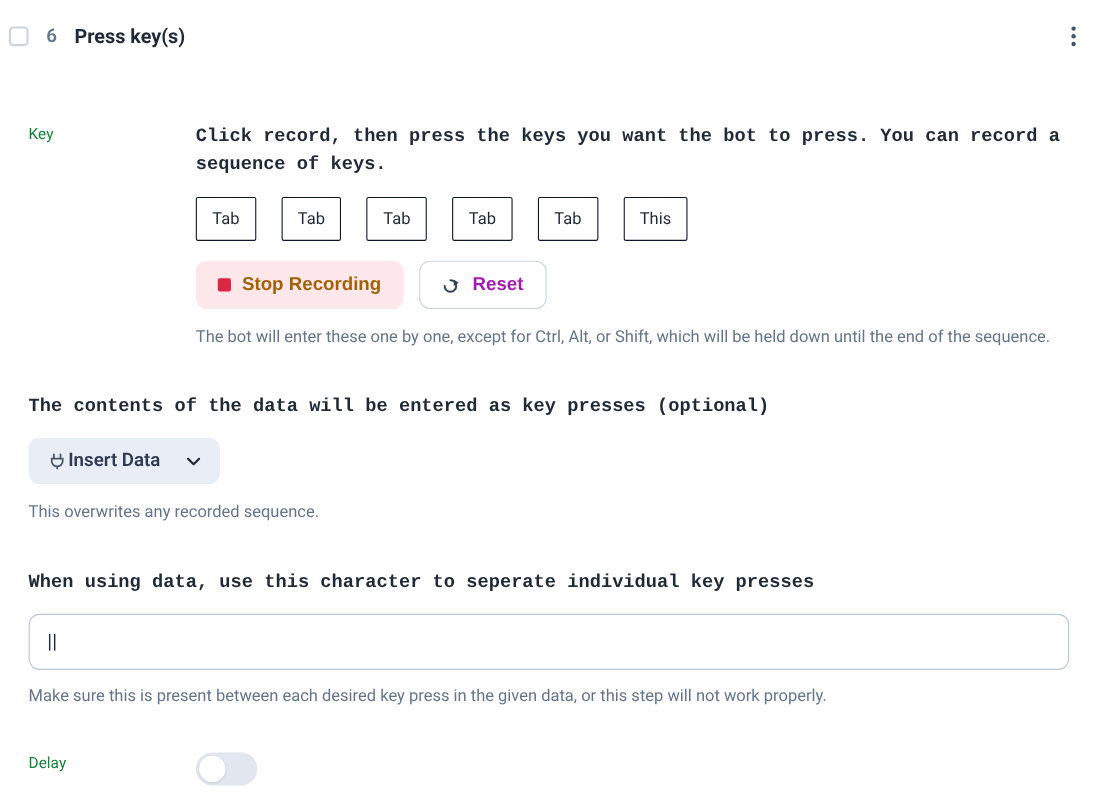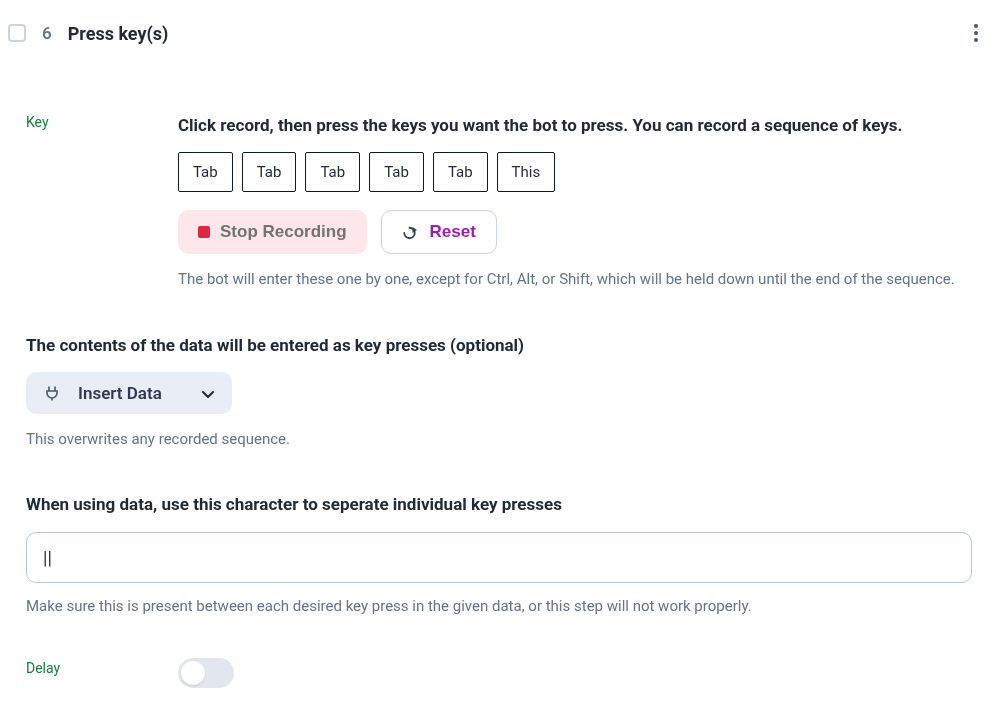--- a/index.html
+++ b/index.html
@@ -69,24 +69,25 @@
   .field {
     flex: 1;
     min-width: 0;
   }
   .desc {
     font-weight: 700;
     font-size: 17px;
     color: #1f2937;
     line-height: 1.55;
     margin-bottom: 14px;
+    font-family: Liberation Mono, monospace;
   }
   .keychips {
     display: flex;
-    gap: 9px;
+    gap: 23px;
     margin-bottom: 18px;
     align-items: flex-end;
   }
   .keychip {
     border: 1.5px solid #0f172a;
     border-radius: 2px;
     padding: 10px 14px;
     font-size: 15px;
     color: #1f2937;
     background: #fff;
@@ -104,21 +105,21 @@
     gap: 10px;
     border-radius: 10px;
     padding: 11px 20px;
     font-size: 17px;
     font-weight: 600;
     cursor: pointer;
     border: none;
   }
   .btn-stop {
     background: #fde7ea;
-    color: #737373;
+    color: #a16207;
   }
   .stop-square {
     width: 12px; height: 12px; background: #dc2642; border-radius: 2px;
   }
   .btn-reset {
     background: #fff;
     color: #a21caf;
     border: 1.5px solid #cbd5e1;
   }
   .redo-icon {
@@ -126,21 +127,21 @@
   }
   .help {
     color: #64748b;
     font-size: 15px;
     line-height: 1.55;
   }
 
   .insert-pill {
     display: inline-flex;
     align-items: center;
-    gap: 18px;
+    gap: 2px;
     background: #e9edf5;
     color: #2d3a4f;
     border-radius: 10px;
     padding: 11px 18px;
     font-size: 17px;
     font-weight: 600;
     cursor: pointer;
     margin-bottom: 14px;
   }
   .plug-icon { width: 16px; height: 16px; }

